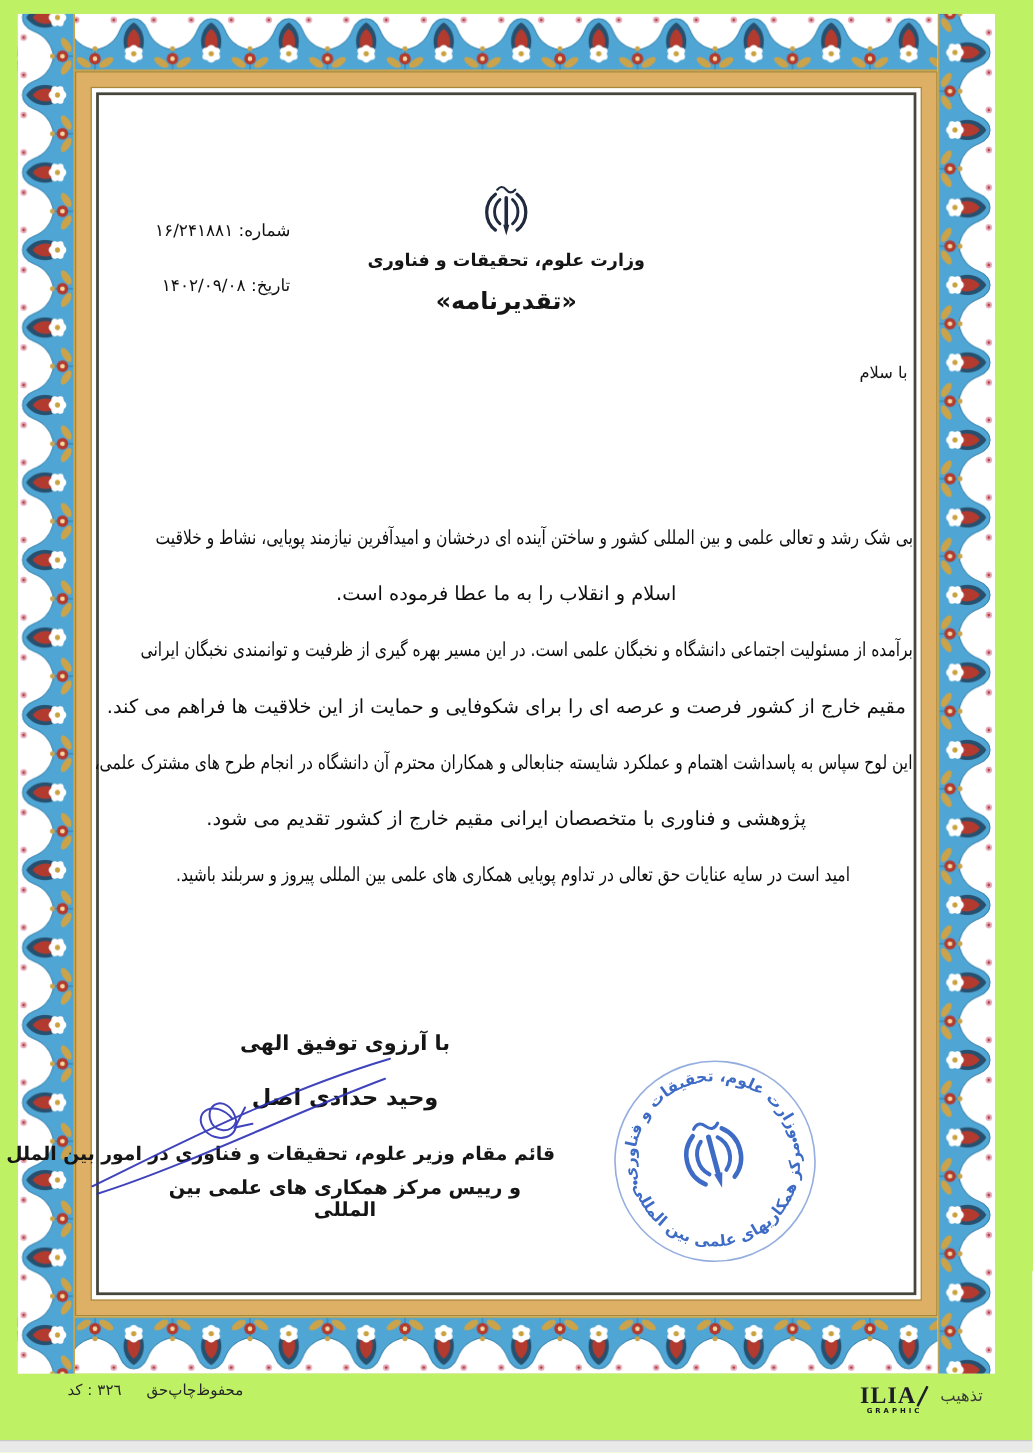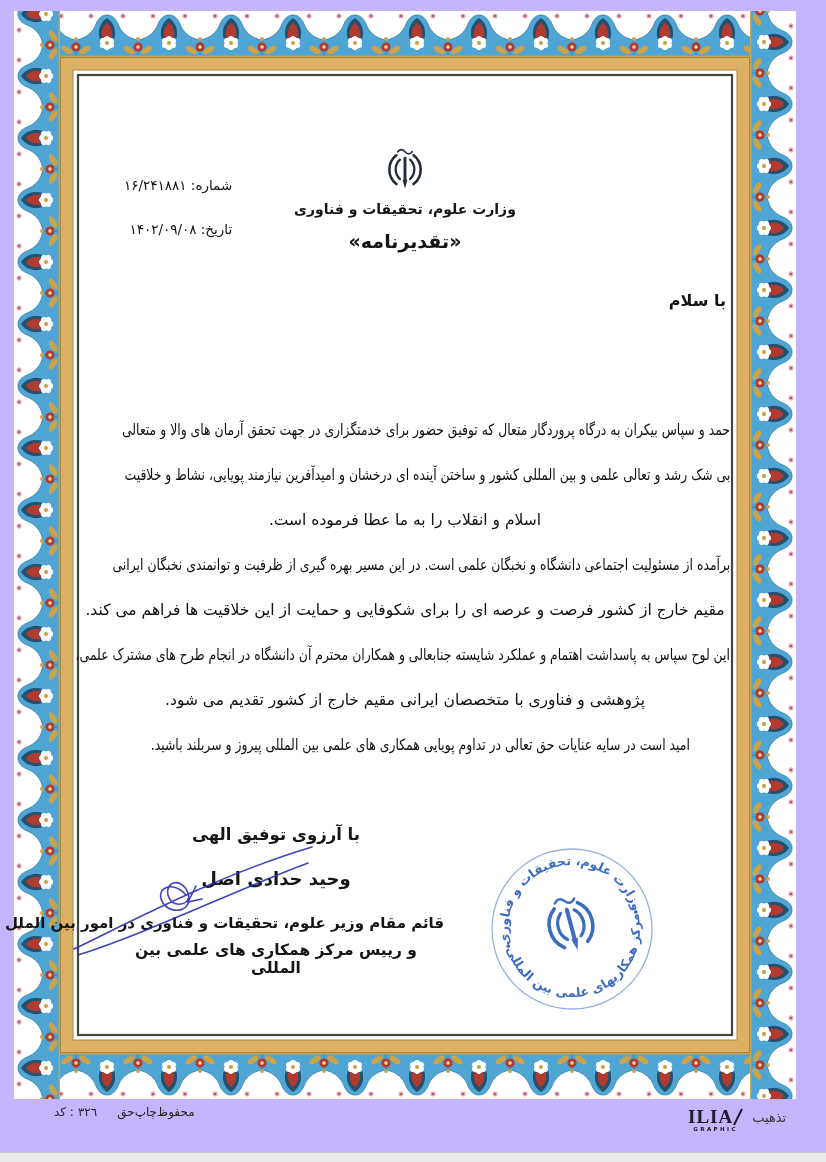--- a/index.html
+++ b/index.html
@@ -1,40 +1,40 @@
 <!DOCTYPE html>
 <html lang="fa"><head>
 <meta charset="utf-8">
 <style>
   html,body{margin:0;padding:0;background:#ffffff;}
-  .page{position:relative;width:826px;height:1162px;background:#c4b5fd;overflow:hidden;
+  .page{position:relative;width:826px;height:1162px;background:#bef264;overflow:hidden;
         font-family:"DejaVu Sans",sans-serif;color:#151515;}
   .frame-svg{position:absolute;left:14px;top:11px;}
   .content{position:absolute;left:80px;top:77px;width:650px;height:958px;direction:rtl;}
   
   .meta{position:absolute;left:44px;top:100px;direction:rtl;font-size:13.5px;color:#101010;}
   .meta-line{white-space:nowrap;margin-bottom:28px;}
   
   .header{position:absolute;left:0;right:0;top:66px;text-align:center;}
   .emblem{color:#202a3c;}
   .ministry{font-size:14px;font-weight:bold;margin-top:2px;}
   .cert-title{font-size:19px;font-weight:bold;margin-top:13px;letter-spacing:1px;}
   
   .recipient{position:absolute;right:4px;top:188px;text-align:right;width:640px;}
   .r1{font-size:19px;font-weight:bold;}
   .r2{font-size:19px;font-weight:bold;margin-top:15px;}
   .r2 sup{font-size:11px;font-weight:bold;}
-  .salutation{font-size:16px;font-weight:bold;margin-top:26px;}
+  .salutation{font-size:13px;font-weight:normal;margin-top:26px;}
   
   .body-text{position:absolute;right:0;left:0;top:330px;}
   .line{height:45px;display:flex;align-items:center;font-size:15.5px;white-space:nowrap;color:#0e0e0e;}
   .line.right{justify-content:flex-start;} 
   .line.center{justify-content:center;}
   .squeeze > span{transform:scaleX(0.80);transform-origin:right center;display:inline-block;}
-  .indent{padding-right:40px;}
+  .indent{padding-right:50px;}
   
   .closing{position:absolute;left:28px;top:748px;width:336px;text-align:center;direction:rtl;}
   .c1{font-size:16.5px;font-weight:bold;}
   .c2{font-size:18px;font-weight:bold;margin-top:24px;}
   .c3{font-size:15px;font-weight:bold;margin-top:25px;white-space:nowrap;}
   .c4{font-size:15.5px;font-weight:bold;margin-top:9px;}
   .signature-svg{position:absolute;left:-12px;top:760px;pointer-events:none;}
   .stamp-svg{position:absolute;left:406px;top:766px;}
   
   .footer-code{position:absolute;left:52px;top:1105px;display:flex;align-items:baseline;
@@ -141,23 +141,20 @@
       <div class="ministry">وزارت علوم، تحقیقات و فناوری</div>
       <div class="cert-title">«تقدیرنامه»</div>
     </div>
 
     <div class="recipient">
       <div class="salutation">با سلام</div>
     </div>
 
     <div class="body-text">
       <div class="line right squeeze">
-          <span>حمد و سپاس بیکران به درگاه پروردگار متعال که توفیق حضور برای خدمتگزاری در جهت تحقق آرمان های والا و متعالی</span>
-        </div>
-      <div class="line right squeeze">
           <span>بی شک رشد و تعالی علمی و بین المللی کشور و ساختن آینده ای درخشان و امیدآفرین نیازمند پویایی، نشاط و خلاقیت</span>
         </div>
       <div class="line center">
           <span>اسلام و انقلاب را به ما عطا فرموده است.</span>
         </div>
       <div class="line right squeeze">
           <span>برآمده از مسئولیت اجتماعی دانشگاه و نخبگان علمی است. در این مسیر بهره گیری از ظرفیت و توانمندی نخبگان ایرانی</span>
         </div>
       <div class="line center">
           <span>مقیم خارج از کشور فرصت و عرصه ای را برای شکوفایی و حمایت از این خلاقیت ها فراهم می کند.</span>

